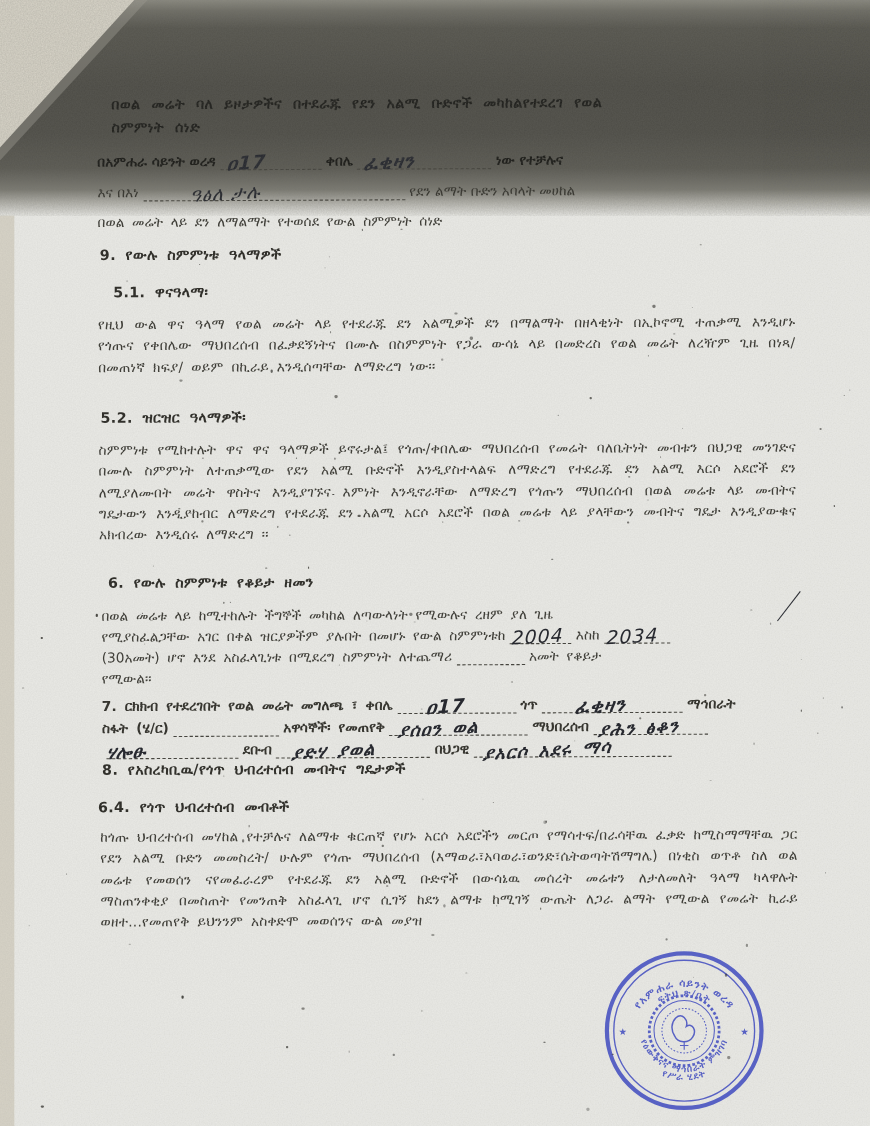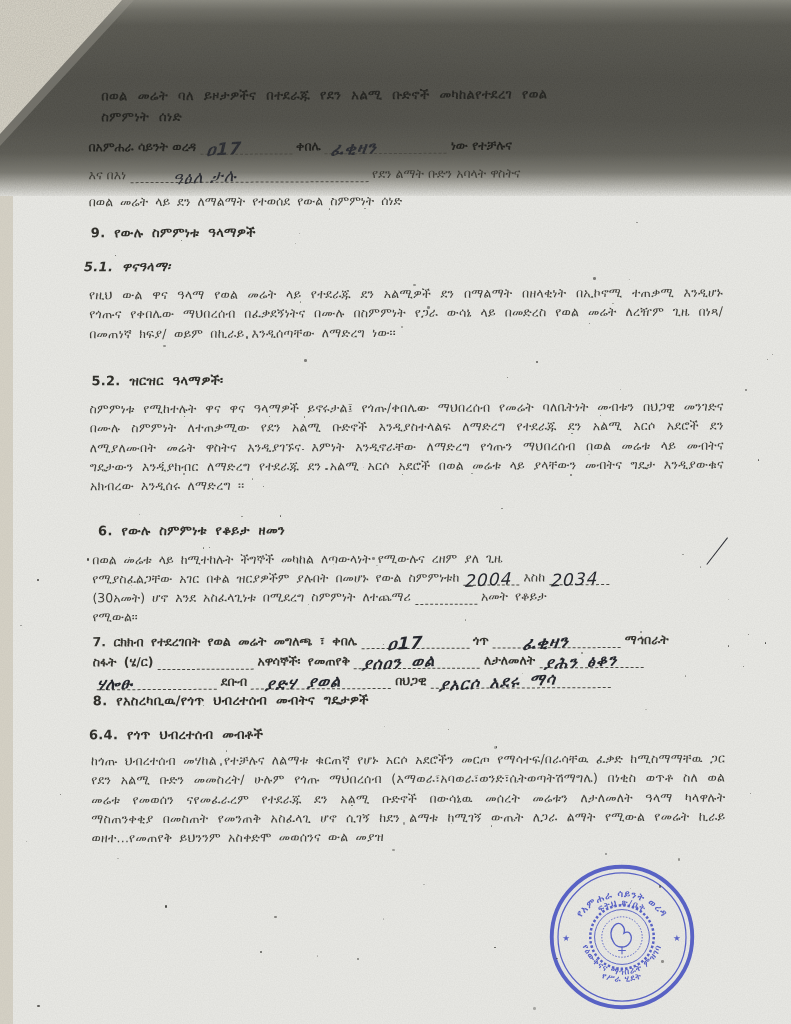--- a/index.html
+++ b/index.html
@@ -85,29 +85,29 @@
         <span class="hw hw-big">ፈቂዛን</span>
       </span>
       <span>ነው የተቻሉና</span>
     </div>
 
     <div class="abs row ltrow" style="left:90px;top:166px;width:645px;">
       <span>እና በእነ</span>
       <span class="blank" style="width:238px;">
         <span class="hw hw-big" style="left:42px;">ዓፅለ ታሉ</span>
       </span>
-      <span>የደን ልማት ቡድን አባላት ዋስትና</span>
+      <span>የደን ልማት ቡድን አባላት መሀከል</span>
     </div>
 
     <div class="abs pline" style="left:90px;top:190px;">
       <span>በወል መሬት ላይ ደን ለማልማት የተወሰደ የውል ስምምነት ሰነድ</span>
     </div>
 
     <div class="abs heading" style="left:92px;top:224px;">9. የውሉ ስምምነቱ ዓላማዎች</div>
-    <div class="abs heading" style="left:85px;top:258px;font-style:italic;">5.1. ዋናዓላማ፡</div>
+    <div class="abs heading" style="left:104px;top:258px;">5.1. ዋናዓላማ፡</div>
     <div class="abs para" style="left:90px;top:284px;height:79px;">የዚህ ውል ዋና ዓላማ የወል መሬት ላይ የተደራጁ ደን አልሚዎች ደን በማልማት በዘላቂነት በኢኮኖሚ ተጠቃሚ እንዲሆኑ የጎጡና የቀበሌው ማህበረሰብ በፈቃደኝነትና በሙሉ በስምምነት የጋራ ውሳኔ ላይ በመድረስ የወል መሬት ለረዥም ጊዜ በነጻ/በመጠነኛ ክፍያ/ ወይም በኪራይ እንዲሰጣቸው ለማድረግ ነው፡፡</div>
 
     <div class="abs heading" style="left:92px;top:372px;">5.2. ዝርዝር ዓላማዎች፡</div>
     <div class="abs para" style="left:90px;top:398px;height:118px;">ስምምነቱ የሚከተሉት ዋና ዋና ዓላማዎች ይኖሩታል፤ የጎጡ/ቀበሌው ማህበረሰብ የመሬት ባለቤትነት መብቱን በህጋዊ መንገድና በሙሉ ስምምነት ለተጠቃሚው የደን አልሚ ቡድኖች እንዲያስተላልፍ ለማድረግ የተደራጁ ደን አልሚ እርሶ አደሮች ደን ለሚያለሙበት መሬት ዋስትና እንዲያገኙና እምነት እንዲኖራቸው ለማድረግ የጎጡን ማህበረሰብ በወል መሬቱ ላይ መብትና ግዴታውን እንዲያከብር ለማድረግ የተደራጁ ደን አልሚ አርሶ አደሮች በወል መሬቱ ላይ ያላቸውን መብትና ግዴታ እንዲያውቁና አክብረው እንዲሰሩ ለማድረግ ፡፡</div>
 
     <div class="abs heading" style="left:98px;top:522px;">6. የውሉ ስምምነቱ የቆይታ ዘመን</div>
 
     <div class="abs pline" style="left:92px;top:548px;">
       <span>በወል መሬቱ ላይ ከሚተከሉት ችግኞች መካከል ለጣውላነት የሚውሉና ረዘም ያለ ጊዜ</span>
     </div>
@@ -142,21 +142,21 @@
       </span>
       <span>ማኅበራት</span>
     </div>
     <div class="abs pline" style="left:92px;top:650px;font-weight:600;color:#34332d;">
       <span>ስፋት (ሄ/ር)</span>
       <span class="blank" style="width:96px;"></span>
       <span>አዋሳኞች፡ የመጠየቅ</span>
       <span class="blank" style="width:126px;">
         <span class="hw" style="left:8px;">ያሰዐን ወል</span>
       </span>
-      <span>ለታለመለት</span>
+      <span>ማህበረሰብ</span>
       <span class="blank" style="width:104px;">
         <span class="hw" style="left:4px;">ያሕን ፅቆን</span>
       </span>
     </div>
     <div class="abs pline" style="left:92px;top:670px;font-weight:600;color:#34332d;">
       <span class="blank" style="width:120px;">
         <span class="hw" style="left:0;">ሃሎፁ</span>
       </span>
       <span>ደቡብ</span>
       <span class="blank" style="width:140px;">

